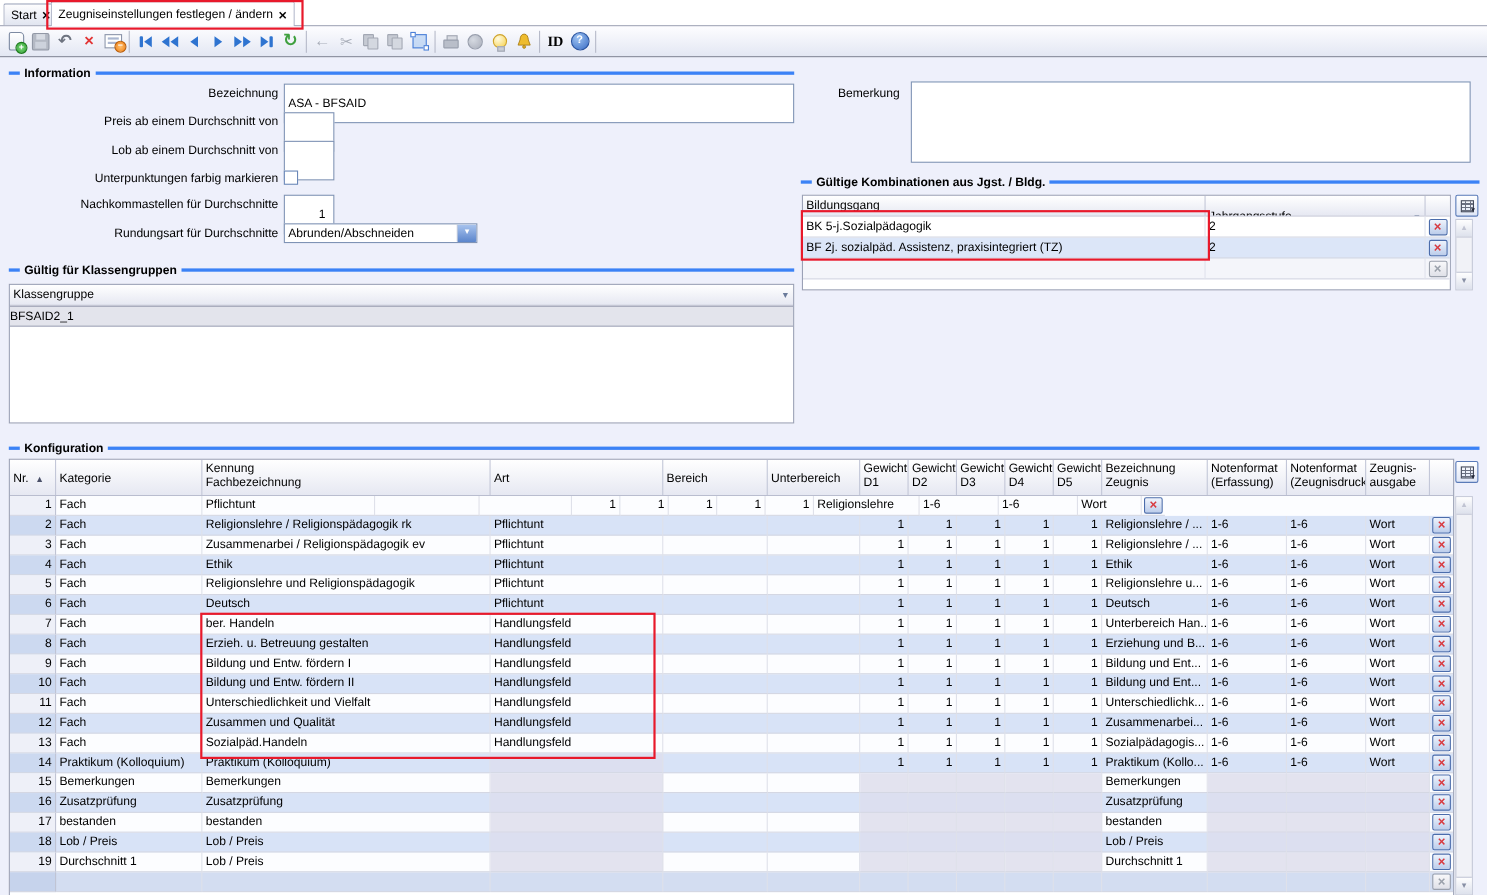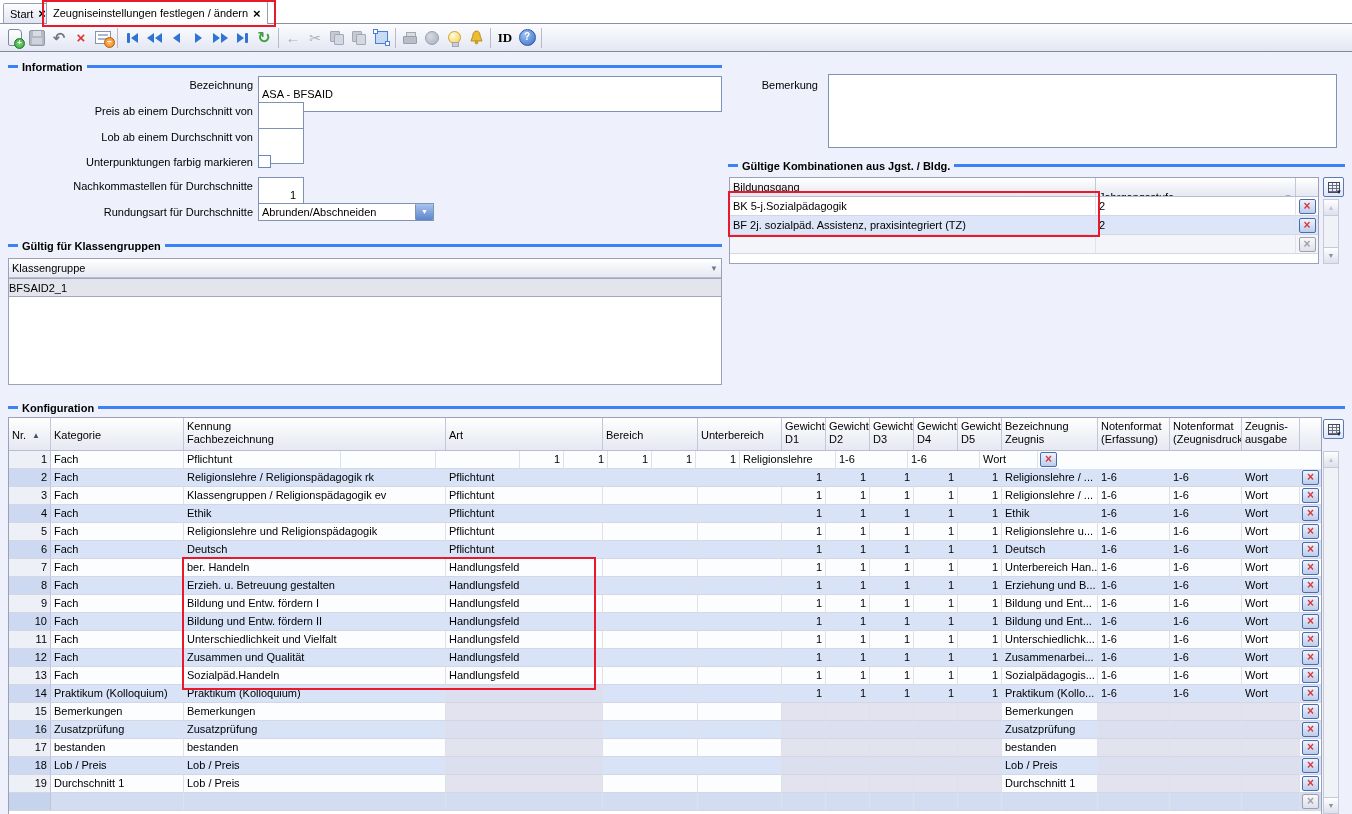--- a/index.html
+++ b/index.html
@@ -414,21 +414,21 @@
           <div class="kcell c-nf">1-6</div>
           <div class="kcell c-nf">1-6</div>
           <div class="kcell c-aus">Wort</div>
           <div class="kcell c-x">
             <div class="xbtn">×</div>
           </div>
         </div>
         <div class="krow">
           <div class="kcell c-nr">3</div>
           <div class="kcell c-kat">Fach</div>
-          <div class="kcell c-ken">Klassengruppen / Religionspädagogik ev</div>
+          <div class="kcell c-ken">Zusammenarbei / Religionspädagogik ev</div>
           <div class="kcell c-art">Pflichtunt</div>
           <div class="kcell c-ber"></div>
           <div class="kcell c-unt"></div>
           <div class="kcell c-g num">1</div>
           <div class="kcell c-g num">1</div>
           <div class="kcell c-g num">1</div>
           <div class="kcell c-g num">1</div>
           <div class="kcell c-g num">1</div>
           <div class="kcell c-bez">Religionslehre / ...</div>
           <div class="kcell c-nf">1-6</div>

